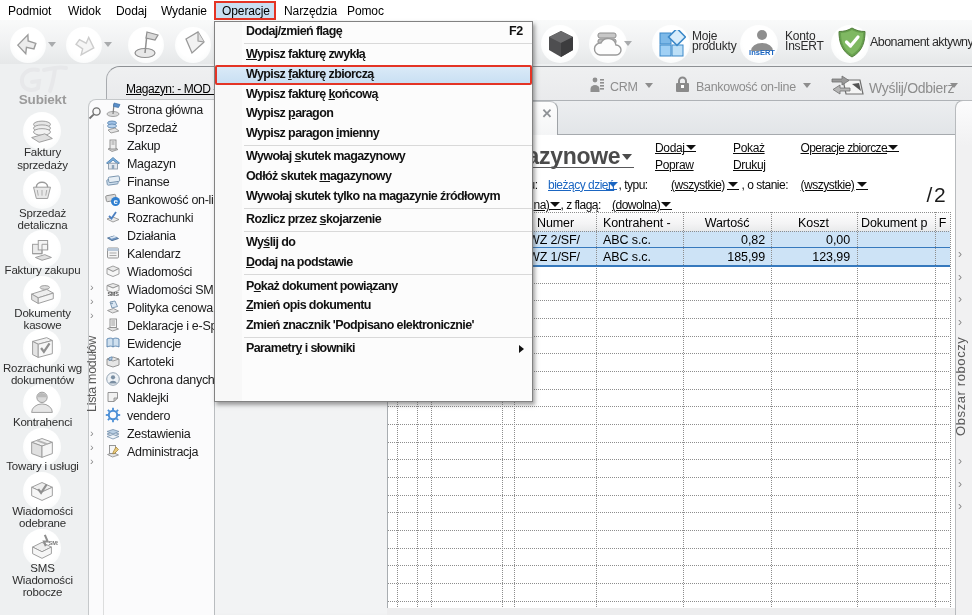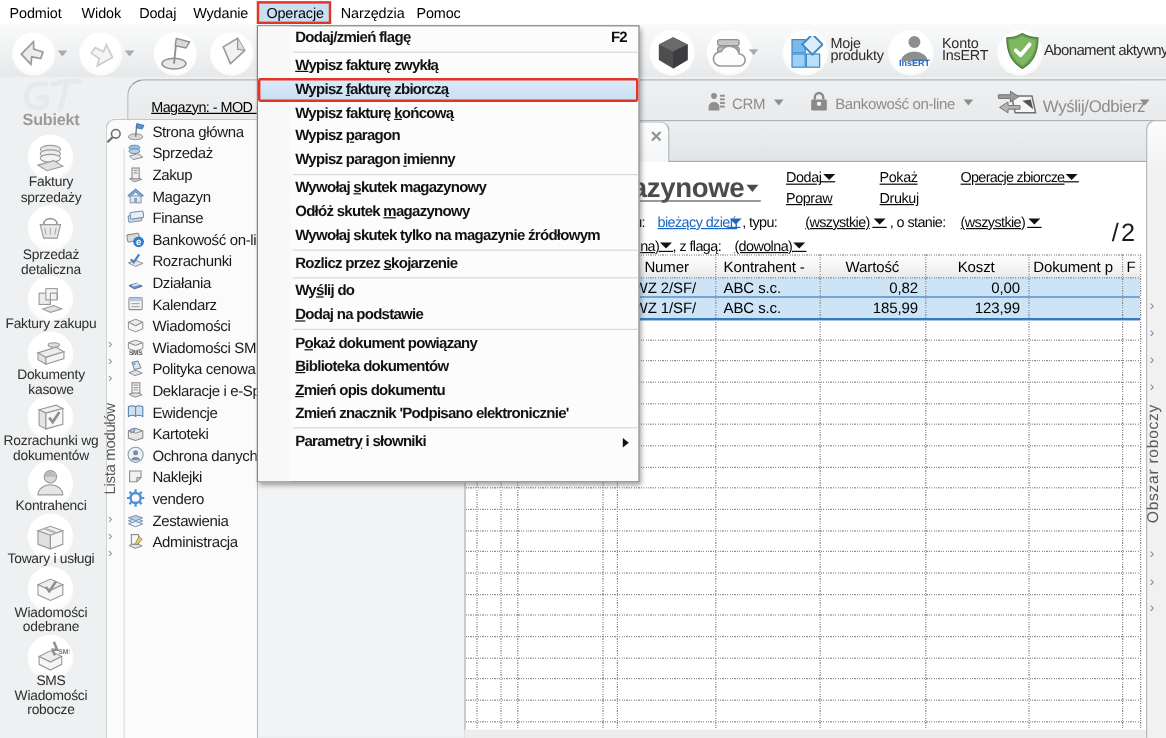--- a/index.html
+++ b/index.html
@@ -454,21 +454,20 @@
   <div class="pitem">Wywołaj <u>s</u>kutek magazynowy</div>
   <div class="pitem">Odłóż skutek <u>m</u>agazynowy</div>
   <div class="pitem">Wywołaj skutek tylko na ma<u>g</u>azynie źródłowym</div>
   <div class="psep"></div>
   <div class="pitem">Rozlicz przez <u>s</u>kojarzenie</div>
   <div class="psep"></div>
   <div class="pitem">Wy<u>ś</u>lij do</div>
   <div class="pitem"><u>D</u>odaj na podstawie</div>
   <div class="psep"></div>
   <div class="pitem">P<u>o</u>każ dokument powiązany</div>
-  <div class="pitem"><u>B</u>iblioteka dokumentów</div>
   <div class="pitem"><u>Z</u>mień opis dokumentu</div>
   <div class="pitem">Zmień znacznik 'Podpisano elektronicznie'</div>
   <div class="psep"></div>
   <div class="pitem">Parametr<u>y</u> i słowniki<span class="parrow"></span></div>
 </div>
 
 <div id="sbitems">
     <svg class="abs" style="left:16px;top:62px" width="55" height="36" viewBox="0 0 55 36">
       <g fill="none" stroke="#e7e8ea" stroke-width="4" stroke-linecap="round">
         <path d="M22 8 C12 6 5 12 6 20 C7 28 16 30 22 26 L23 19 L16 20"></path>

